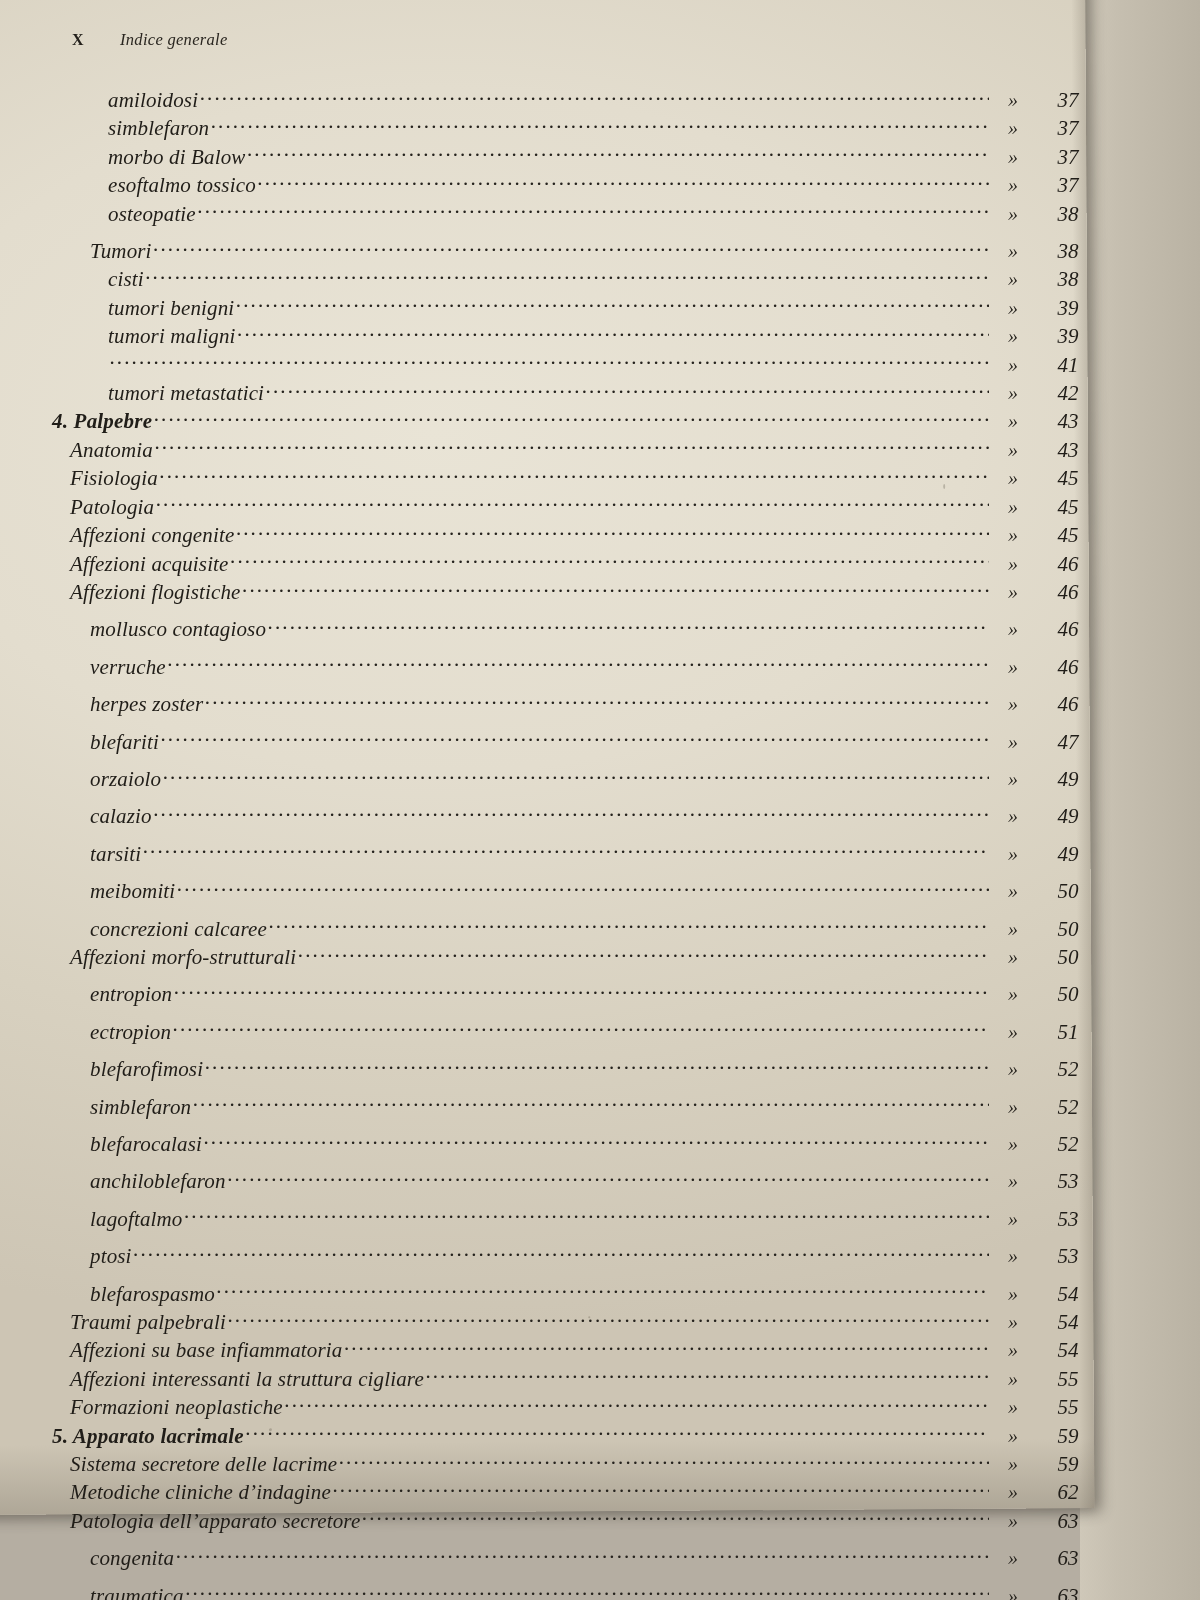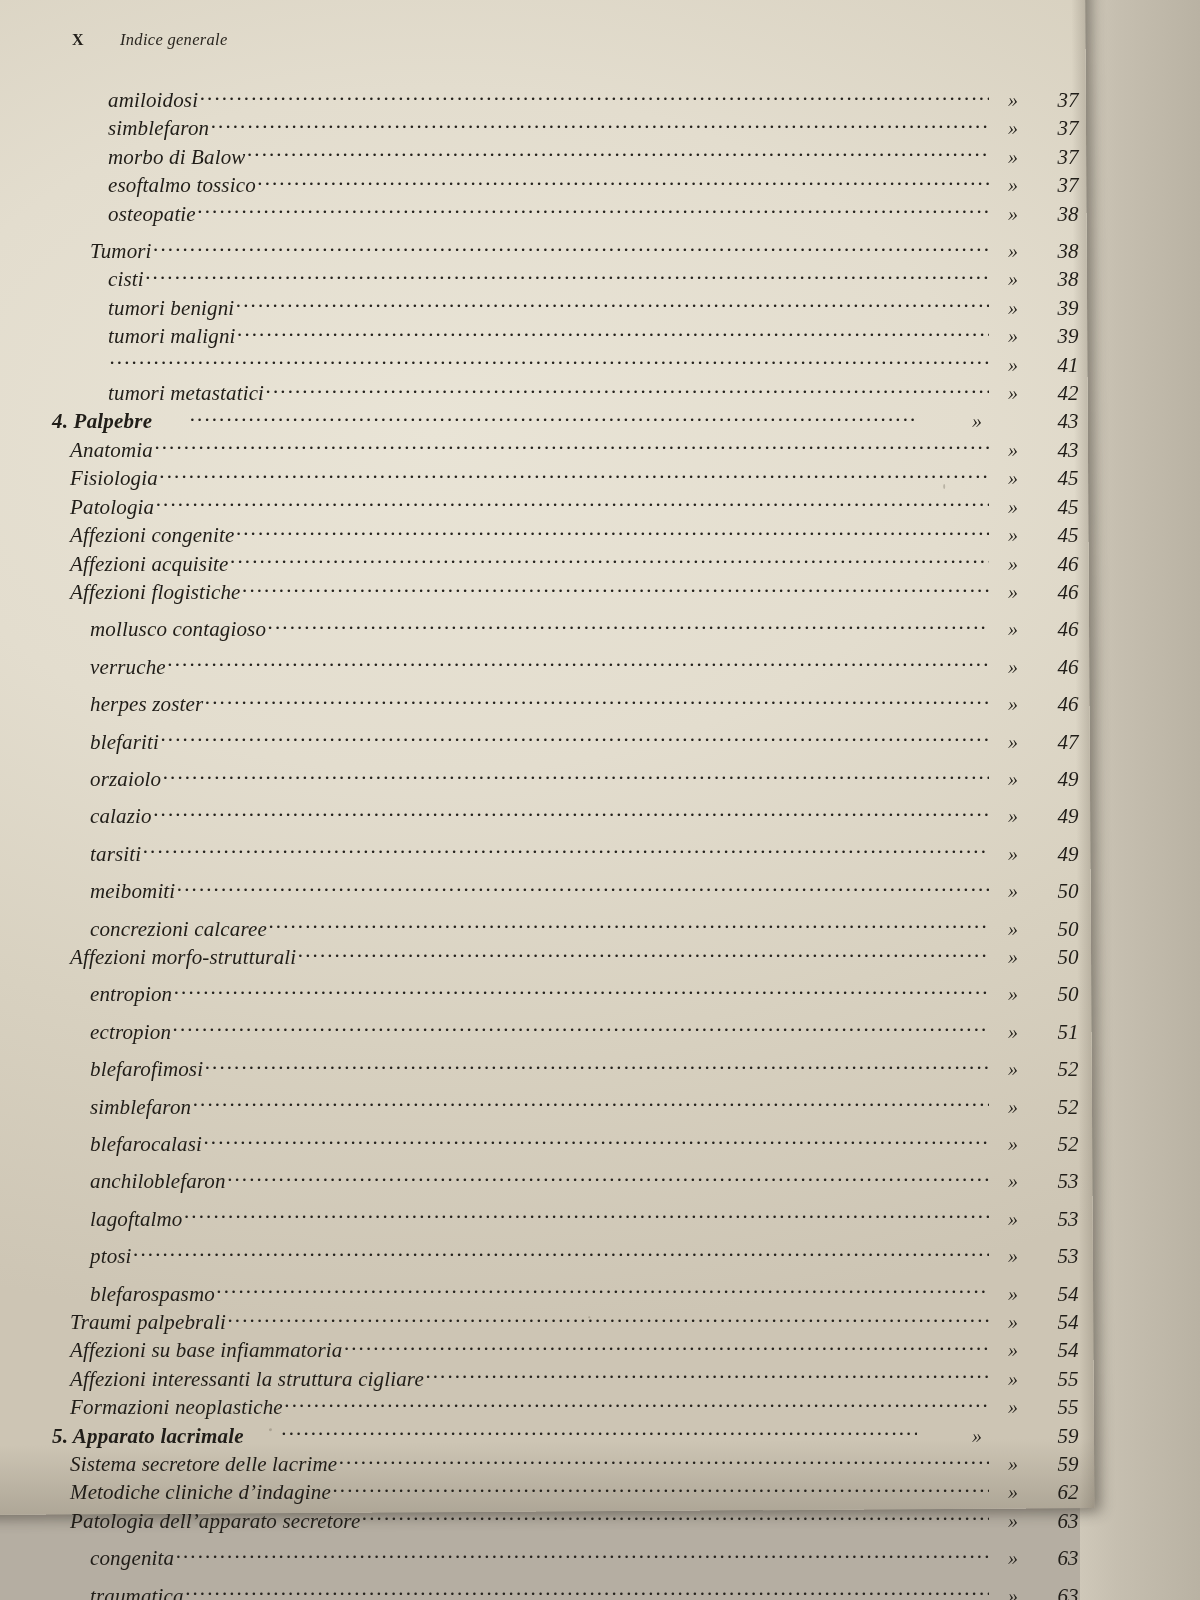--- a/index.html
+++ b/index.html
@@ -128,21 +128,21 @@
     color: #201d18;
   }
   .toc-entry .page {
     flex: 0 0 64px;
     text-align: center;
     font-size: 21px;
     color: #201d18;
   }
 
   
-  .lvl0 { padding-left: 12px; gap: 36px; }   
+  .lvl0 { padding-left: 12px; }   
   .lvl1 { padding-left: 30px; }   
   .lvl2 { padding-left: 50px; margin-top: 9px; }   
   .lvl3 { padding-left: 68px; }   
 
   .chapter .label {
     font-weight: bold;
     letter-spacing: 0.2px;
   }
 
   

